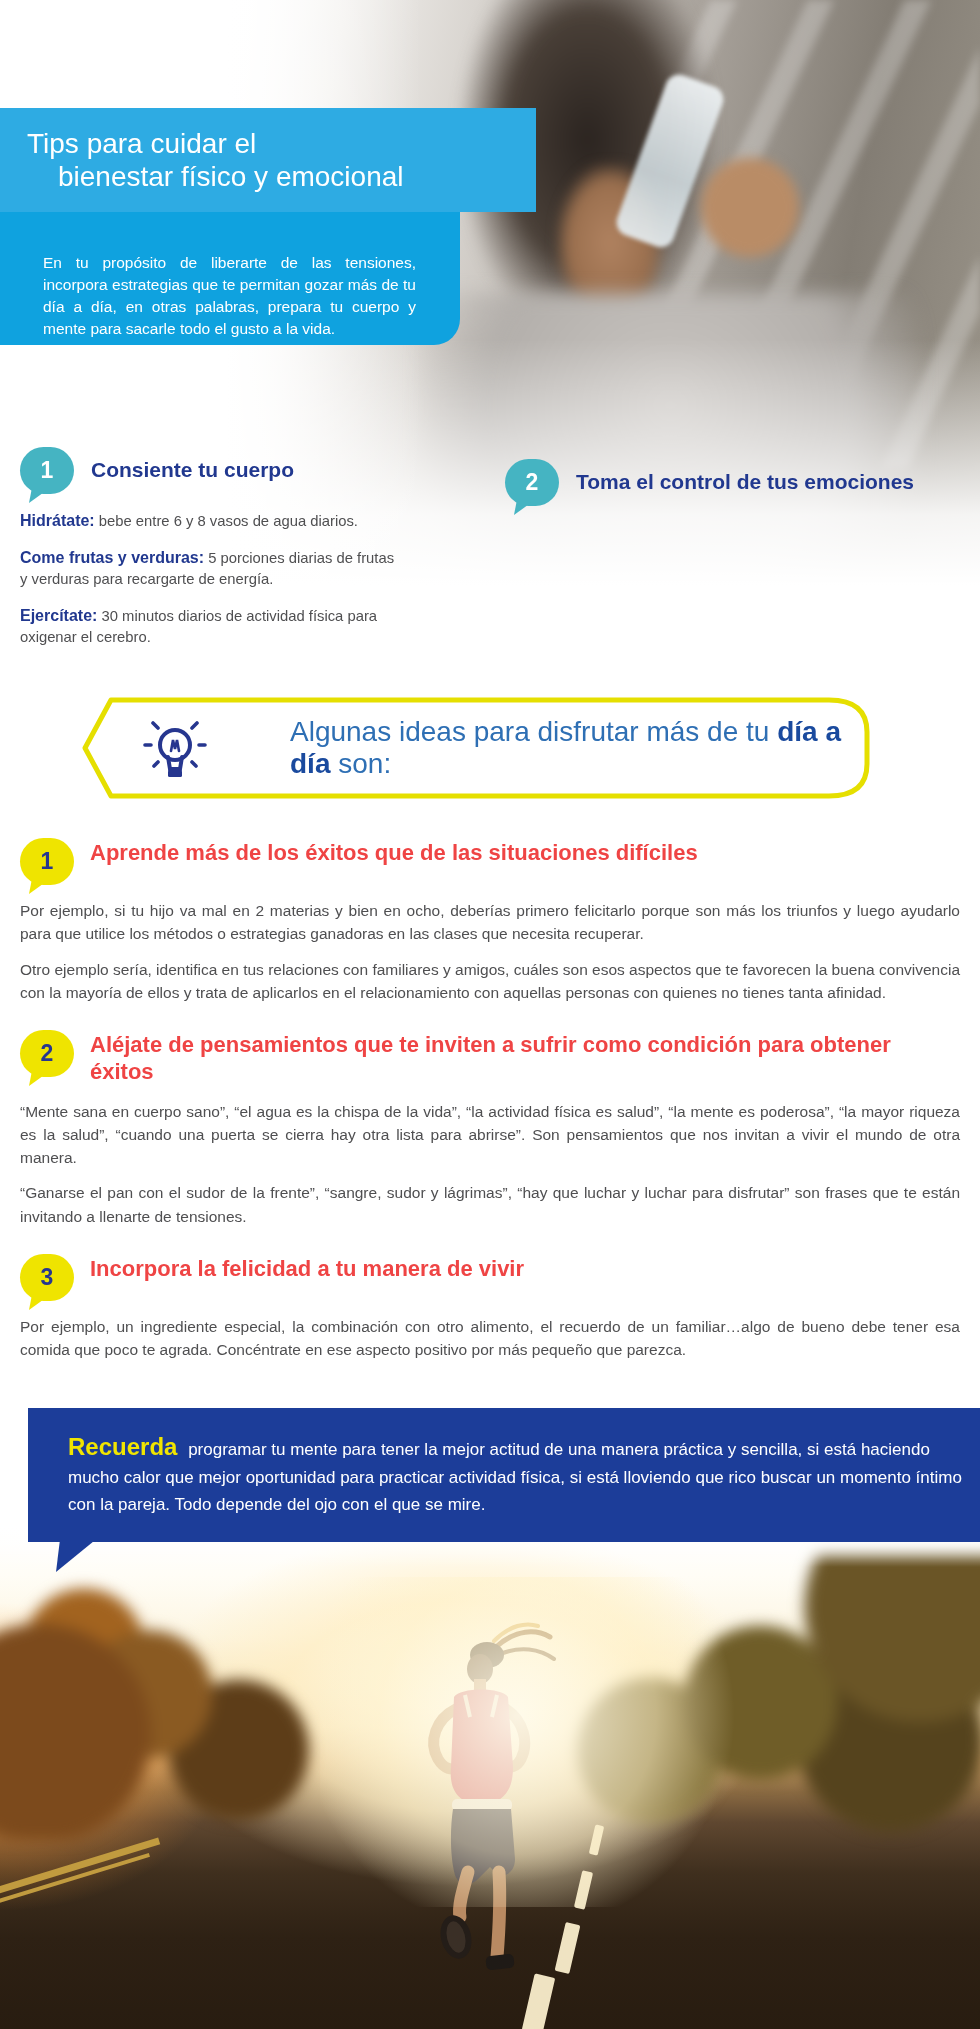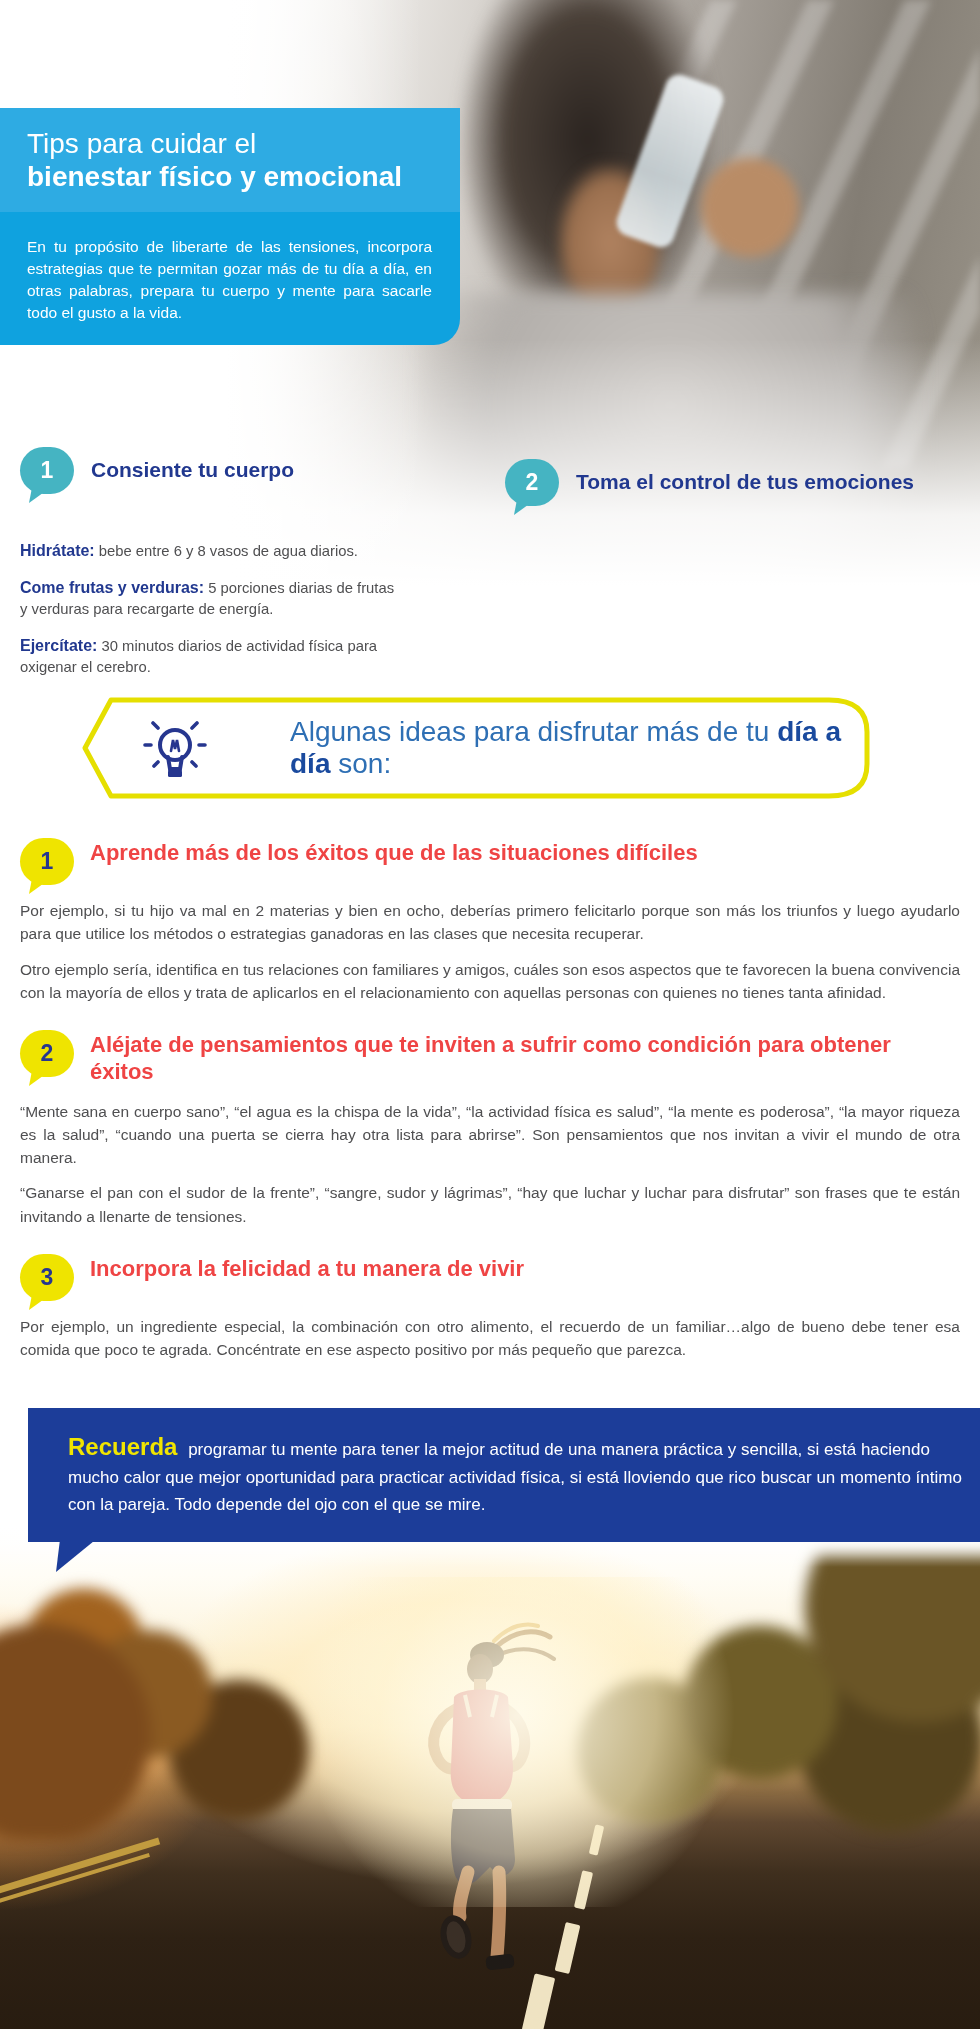--- a/index.html
+++ b/index.html
@@ -17,43 +17,43 @@
     background:radial-gradient(ellipse at 50% 50%,#b08260 0%,#9a6f4e 55%,rgba(154,111,78,0) 75%);}
   .hp-bottle{position:absolute;left:55%;top:13%;width:8%;height:29%;border-radius:14px;filter:blur(2px);
     transform:rotate(20deg);opacity:.92;background:linear-gradient(#f0f4f6,#ccd6da 60%,#e6edf0);}
   .hp-hand{position:absolute;left:63%;top:27%;width:13%;height:17%;border-radius:50%;filter:blur(6px);background:#b98c66;}
   .hp-hoodie{position:absolute;left:26%;top:50%;width:66%;height:60%;filter:blur(9px);
     background:radial-gradient(ellipse at 50% 32%,#cbc7c3 0%,#b3afab 52%,rgba(179,175,171,0) 76%);}
   .hp-fade{position:absolute;inset:0;
     background:linear-gradient(to right,#fff 0%,rgba(255,255,255,.85) 5%,rgba(255,255,255,0) 26%),
                linear-gradient(to bottom,rgba(255,255,255,0) 58%,rgba(255,255,255,.9) 88%,#fff 100%);}
 
-  .hero-title-box{position:absolute;left:0;top:108px;width:460px;height:104px;background:#2eabe3;z-index:2;
+  .hero-title-box{position:absolute;left:0;top:108px;width:536px;height:104px;background:#2eabe3;z-index:2;
     display:flex;flex-direction:column;justify-content:center;padding-left:27px;box-sizing:border-box;color:#fff;}
   .hero-title-box .t1{font-size:28px;line-height:1.18;font-weight:400;}
-  .hero-title-box .t2{font-size:28px;line-height:1.18;font-weight:700;}
+  .hero-title-box .t2{font-size:28px;line-height:1.18;font-weight:400;margin-left:31px;}
   .hero-desc-box{position:absolute;left:0;top:212px;width:460px;height:133px;background:#0fa2df;z-index:2;
     border-radius:0 0 26px 0;box-sizing:border-box;padding:24px 28px 0 27px;}
-  .hero-desc-box p{margin:0;color:#fff;font-size:15.5px;line-height:1.42;text-align:justify;}
+  .hero-desc-box p{margin:16px;color:#fff;font-size:15.5px;line-height:1.42;text-align:justify;}
 
   
   .bubble{position:relative;flex:none;width:54px;height:47px;border-radius:26px;
     display:flex;align-items:center;justify-content:center;font-weight:700;font-size:23px;}
   .bubble::after{content:"";position:absolute;left:9px;bottom:-9px;width:18px;height:13px;
     background:inherit;clip-path:polygon(14% 0,100% 0,0 100%);}
   .bubble.teal{background:#45b4c2;color:#fff;}
   .bubble.yellow{background:#efe400;color:#26368f;}
 
   
   .tip-col{position:absolute;z-index:2;}
   .tip-head{display:flex;align-items:center;gap:17px;}
   .tip-head h2{margin:0;font-size:21px;font-weight:700;color:#21388f;line-height:1.15;}
   .tips-left{left:20px;top:447px;width:380px;}
   .tips-right{left:505px;top:459px;width:448px;}
-  .tip-items{margin-top:46px;}
+  .tip-items{margin-top:16px;}
   .tip-line{margin:0 0 15px 0;font-size:14.8px;line-height:1.38;color:#4f4f51;}
   .tip-line strong{color:#21388f;font-size:16px;}
   .tips-right .col-para{margin:42px 0 0 0;font-size:15px;line-height:1.42;color:#4f4f51;width:445px;}
 
   
   .callout{position:absolute;left:80px;top:695px;width:792px;height:106px;z-index:2;}
   .callout svg.shape{position:absolute;inset:0;}
   .callout-inner{position:absolute;inset:0;display:flex;align-items:center;padding-left:58px;box-sizing:border-box;}
   .callout-icon{flex:none;margin-right:78px;}
   .callout-text{font-size:28px;color:#2e6fb4;}

